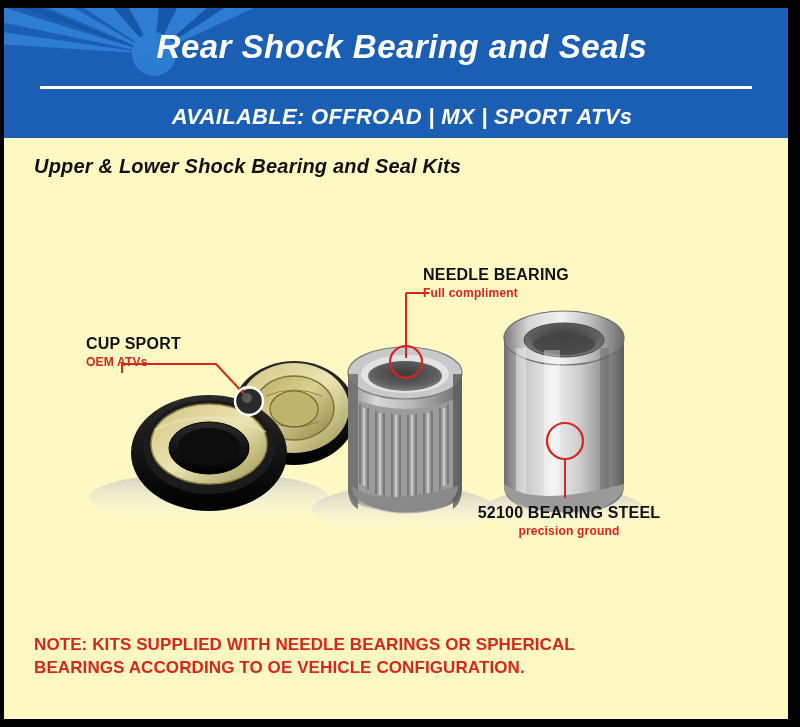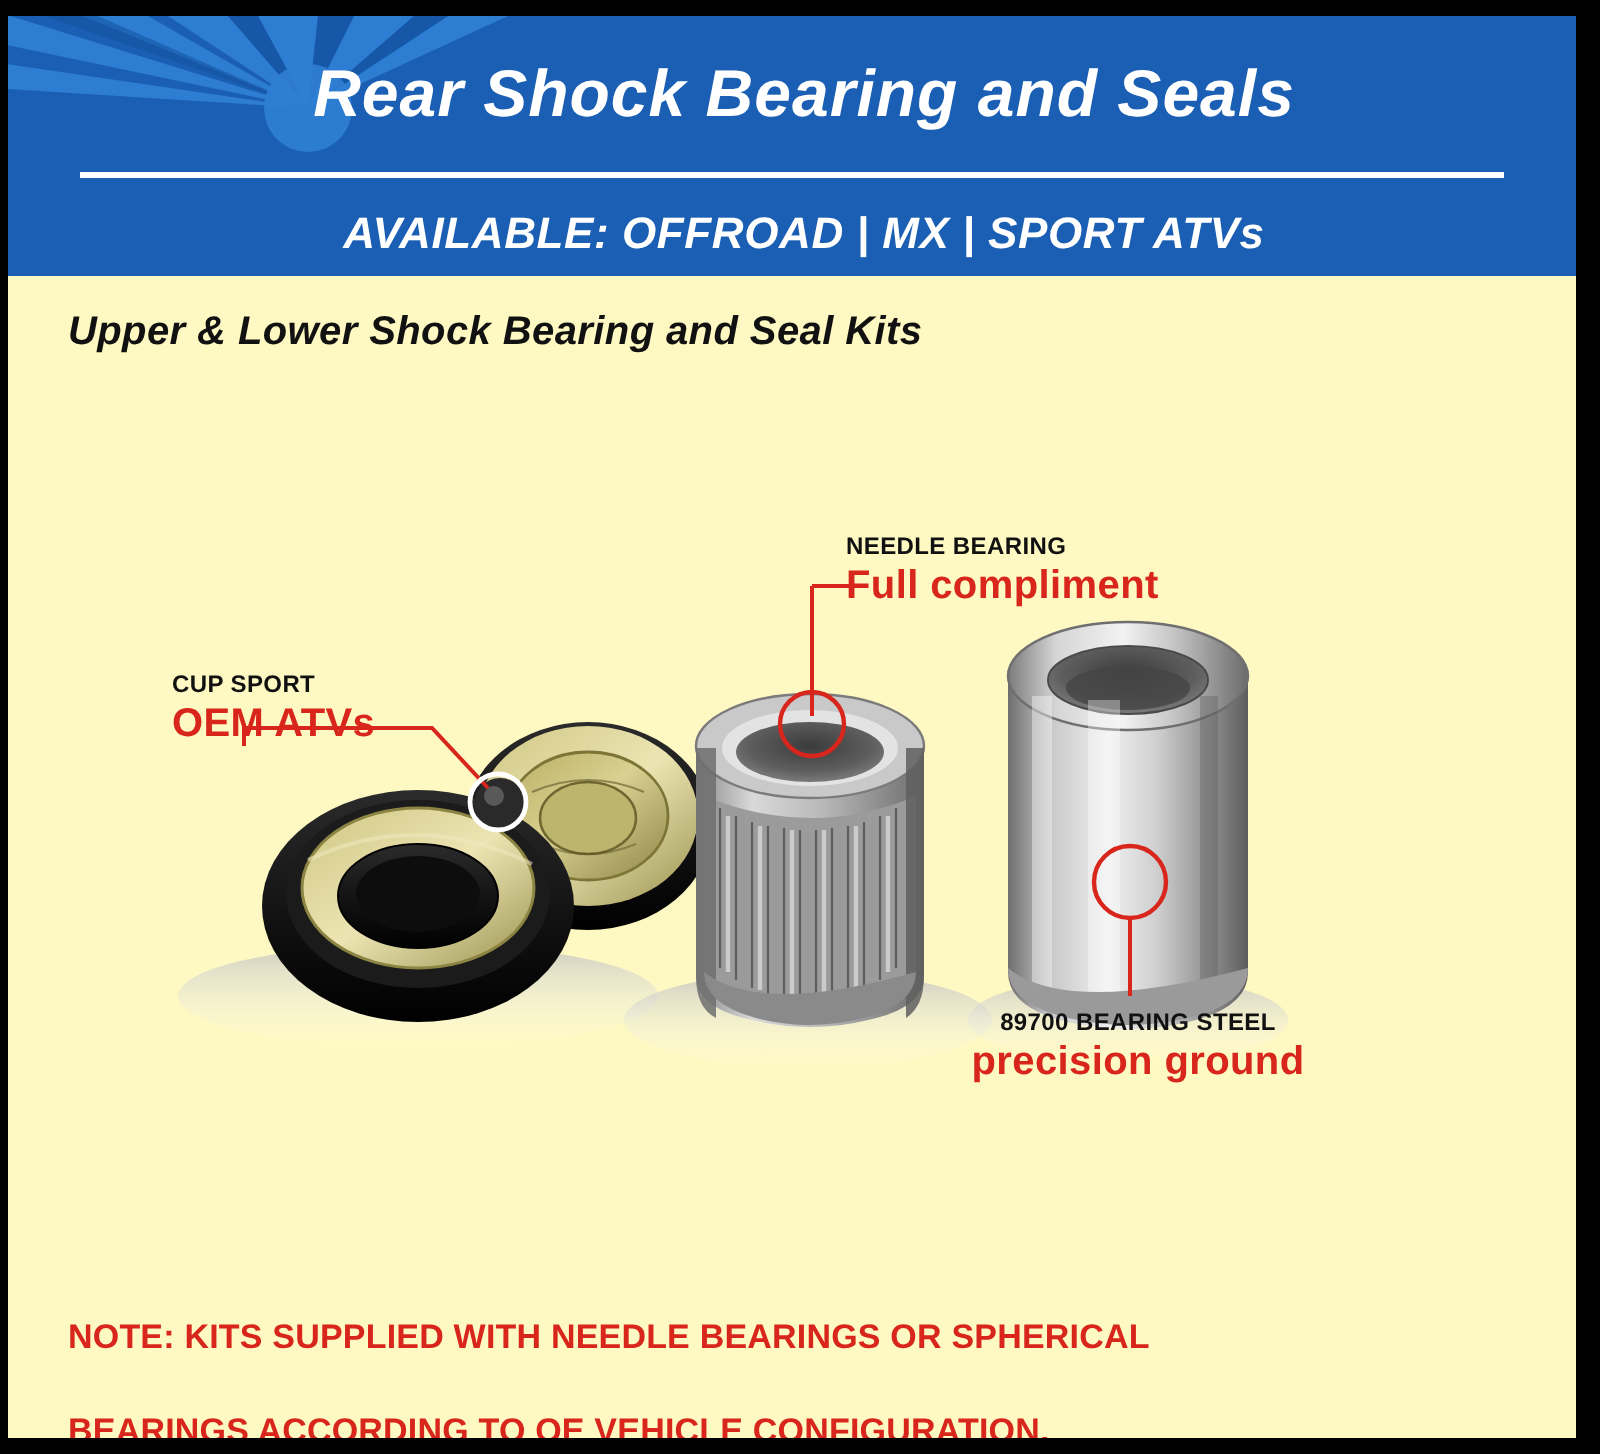--- a/index.html
+++ b/index.html
@@ -96,28 +96,28 @@
     position: absolute;
     left: 0;
     top: 190px;
     width: 784px;
     height: 420px;
   }
 
   
   .callout { position: absolute; }
   .callout .main {
-    font-size: 12px;
+    font-size: 16px;
     font-weight: bold;
     color: #111111;
     white-space: nowrap;
     letter-spacing: 0.2px;
   }
   .callout .sub {
-    font-size: 20px;
+    font-size: 12px;
     font-weight: bold;
     color: #d8261c;
     white-space: nowrap;
     letter-spacing: 0.2px;
     margin-top: 2px;
   }
   .callout.center { text-align: center; }
 
   #callout-cup-seal { left: 82px; top: 327px; }
   #callout-needle   { left: 419px; top: 258px; }
@@ -128,21 +128,21 @@
     position: absolute;
     left: 30px;
     top: 626px;
     width: 700px;
     font-size: 17px;
     font-weight: bold;
     color: #d8261c;
     line-height: 1.35;
     letter-spacing: 0.1px;
   }
-  .note div { white-space: nowrap; margin-top: 24px; }
+  .note div { white-space: nowrap; }
 </style>
 </head>
 <body>
 
 <div class="frame">
 
   <div class="header">
     <svg class="burst" viewBox="0 0 784 124" preserveAspectRatio="none">
       <rect x="0" y="0" width="784" height="124" fill="#1a5fb4"></rect>
       <g fill="#2f7fd4" opacity="0.95">
@@ -330,21 +330,21 @@
     <div class="main">CUP SPORT</div>
     <div class="sub">OEM ATVs</div>
   </div>
 
   <div class="callout" id="callout-needle">
     <div class="main">NEEDLE BEARING</div>
     <div class="sub">Full compliment</div>
   </div>
 
   <div class="callout center" id="callout-steel">
-    <div class="main">89700 BEARING STEEL</div>
+    <div class="main">52100 BEARING STEEL</div>
     <div class="sub">precision ground</div>
   </div>
 
   <div class="note">
     <div>NOTE: KITS SUPPLIED WITH NEEDLE BEARINGS OR SPHERICAL</div>
     <div>BEARINGS ACCORDING TO OE VEHICLE CONFIGURATION.</div>
   </div>
 
 </div>
 

